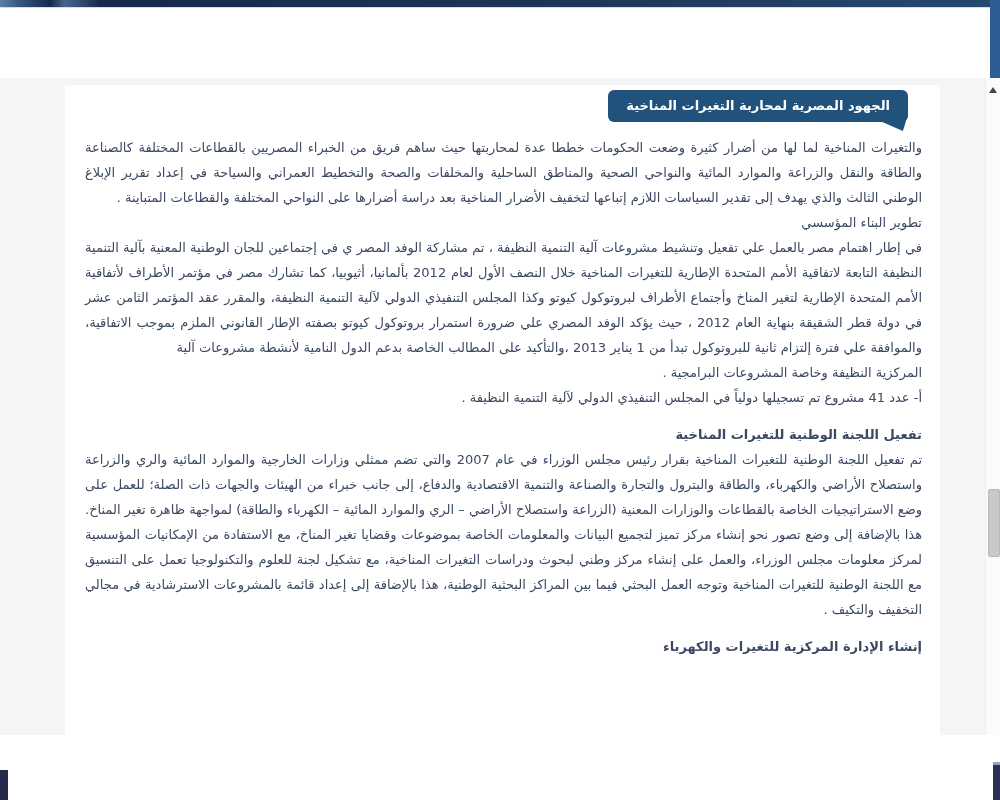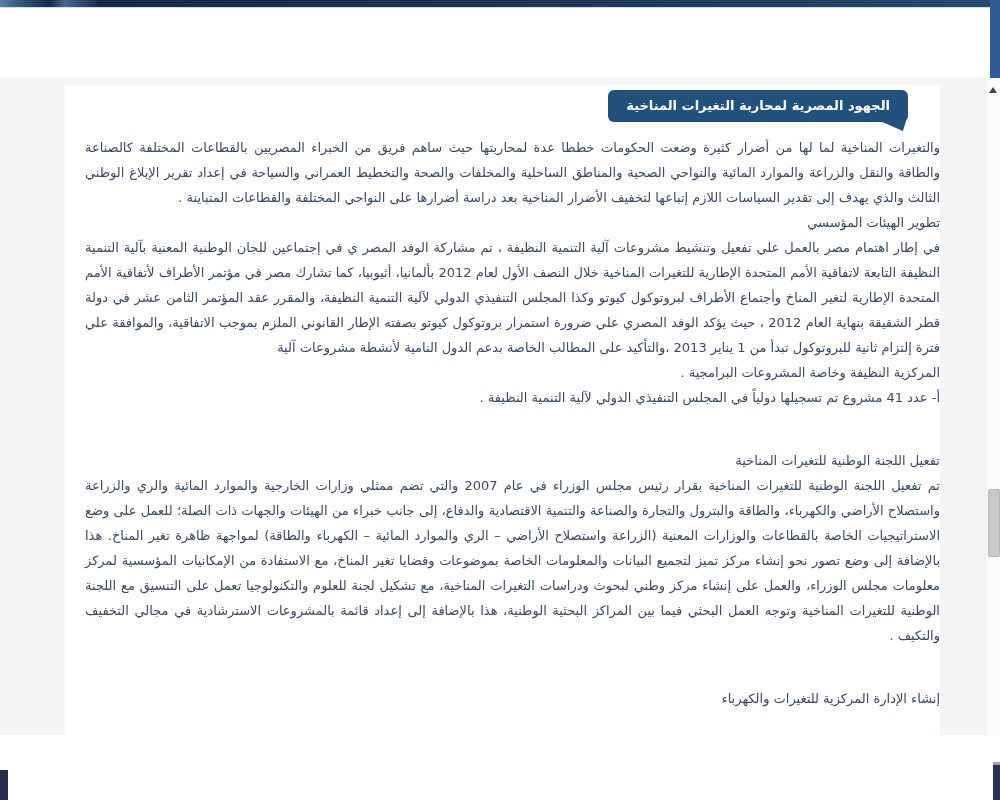--- a/index.html
+++ b/index.html
@@ -38,26 +38,26 @@
     font-size:13px;font-weight:bold;line-height:17px;
     letter-spacing:0;
   }
   .title-tail{
     position:absolute;top:36px;right:34px;
     width:26px;height:10px;background:#20527c;
     clip-path:polygon(0 0,100% 0,88% 100%);
   }
   
   .content{
-    position:absolute;top:50px;right:0;left:20px;
+    position:absolute;top:50px;right:18px;left:20px;
     color:#3c4962;font-size:13px;line-height:25px;
   }
   .para{margin:0;text-align:justify;text-justify:inter-word;}
   .line,.heading{margin:0;text-align:right;}
-  .gap{margin-top:38px;}
+  .gap{margin-top:12px;font-weight:bold;}
   
   .scrollbar{
     position:absolute;right:0;top:78px;width:14px;height:657px;
     background:#fbfbfc;border-left:1px solid #ededee;
   }
   .scroll-up{
     position:absolute;top:9px;left:3px;
     width:0;height:0;
     border-left:4px solid transparent;border-right:4px solid transparent;
     border-bottom:6px solid #454545;
@@ -84,21 +84,21 @@
 <div class="canvas"></div>
 
 <div class="page">
   <div class="title-bubble">
     <span>الجهود المصرية لمحاربة التغيرات المناخية</span>
   </div>
   <div class="title-tail"></div>
 
   <div class="content">
     <p class="para">والتغيرات المناخية لما لها من أضرار كثيرة وضعت الحكومات خططا عدة لمحاربتها حيث ساهم فريق من الخبراء المصريين بالقطاعات المختلفة كالصناعة والطاقة والنقل والزراعة والموارد المائية والنواحي الصحية والمناطق الساحلية والمخلفات والصحة والتخطيط العمراني والسياحة في إعداد تقرير الإبلاغ الوطني الثالث والذي يهدف إلى تقدير السياسات اللازم إتباعها لتخفيف الأضرار المناخية بعد دراسة أضرارها على النواحي المختلفة والقطاعات المتباينة .</p>
-    <p class="heading">تطوير الهيئات المؤسسي</p>
+    <p class="heading">تطوير البناء المؤسسي</p>
     <p class="para">في إطار اهتمام مصر بالعمل علي تفعيل وتنشيط مشروعات آلية التنمية النظيفة ، تم مشاركة الوفد المصر ي في إجتماعين للجان الوطنية المعنية بآلية التنمية النظيفة التابعة لاتفاقية الأمم المتحدة الإطارية للتغيرات المناخية خلال النصف الأول لعام 2012 بألمانيا، أثيوبيا، كما تشارك مصر في مؤتمر الأطراف لأتفاقية الأمم المتحدة الإطارية لتغير المناخ وأجتماع الأطراف لبروتوكول كيوتو وكذا المجلس التنفيذي الدولي لآلية التنمية النظيفة، والمقرر عقد المؤتمر الثامن عشر في دولة قطر الشقيقة بنهاية العام 2012 ، حيث يؤكد الوفد المصري علي ضرورة استمرار بروتوكول كيوتو بصفته الإطار القانوني الملزم بموجب الاتفاقية، والموافقة علي فترة إلتزام ثانية للبروتوكول تبدأ من 1 يناير 2013 ،والتأكيد على المطالب الخاصة بدعم الدول النامية لأنشطة مشروعات آلية</p>
     <p class="line">المركزية النظيفة وخاصة المشروعات البرامجية .</p>
     <p class="line">أ- عدد 41 مشروع تم تسجيلها دولياً في المجلس التنفيذي الدولي لآلية التنمية النظيفة .</p>
     <p class="heading gap">تفعيل اللجنة الوطنية للتغيرات المناخية</p>
     <p class="para">تم تفعيل اللجنة الوطنية للتغيرات المناخية بقرار رئيس مجلس الوزراء في عام 2007 والتي تضم ممثلي وزارات الخارجية والموارد المائية والري والزراعة واستصلاح الأراضي والكهرباء، والطاقة والبترول والتجارة والصناعة والتنمية الاقتصادية والدفاع، إلى جانب خبراء من الهيئات والجهات ذات الصلة؛ للعمل على وضع الاستراتيجيات الخاصة بالقطاعات والوزارات المعنية (الزراعة واستصلاح الأراضي – الري والموارد المائية – الكهرباء والطاقة) لمواجهة ظاهرة تغير المناخ. هذا بالإضافة إلى وضع تصور نحو إنشاء مركز تميز لتجميع البيانات والمعلومات الخاصة بموضوعات وقضايا تغير المناخ، مع الاستفادة من الإمكانيات المؤسسية لمركز معلومات مجلس الوزراء، والعمل على إنشاء مركز وطني لبحوث ودراسات التغيرات المناخية، مع تشكيل لجنة للعلوم والتكنولوجيا تعمل على التنسيق مع اللجنة الوطنية للتغيرات المناخية وتوجه العمل البحثي فيما بين المراكز البحثية الوطنية، هذا بالإضافة إلى إعداد قائمة بالمشروعات الاسترشادية في مجالي التخفيف والتكيف .</p>
     <p class="heading gap">إنشاء الإدارة المركزية للتغيرات والكهرباء</p>
   </div>
 </div>
 
 <div class="scrollbar">

